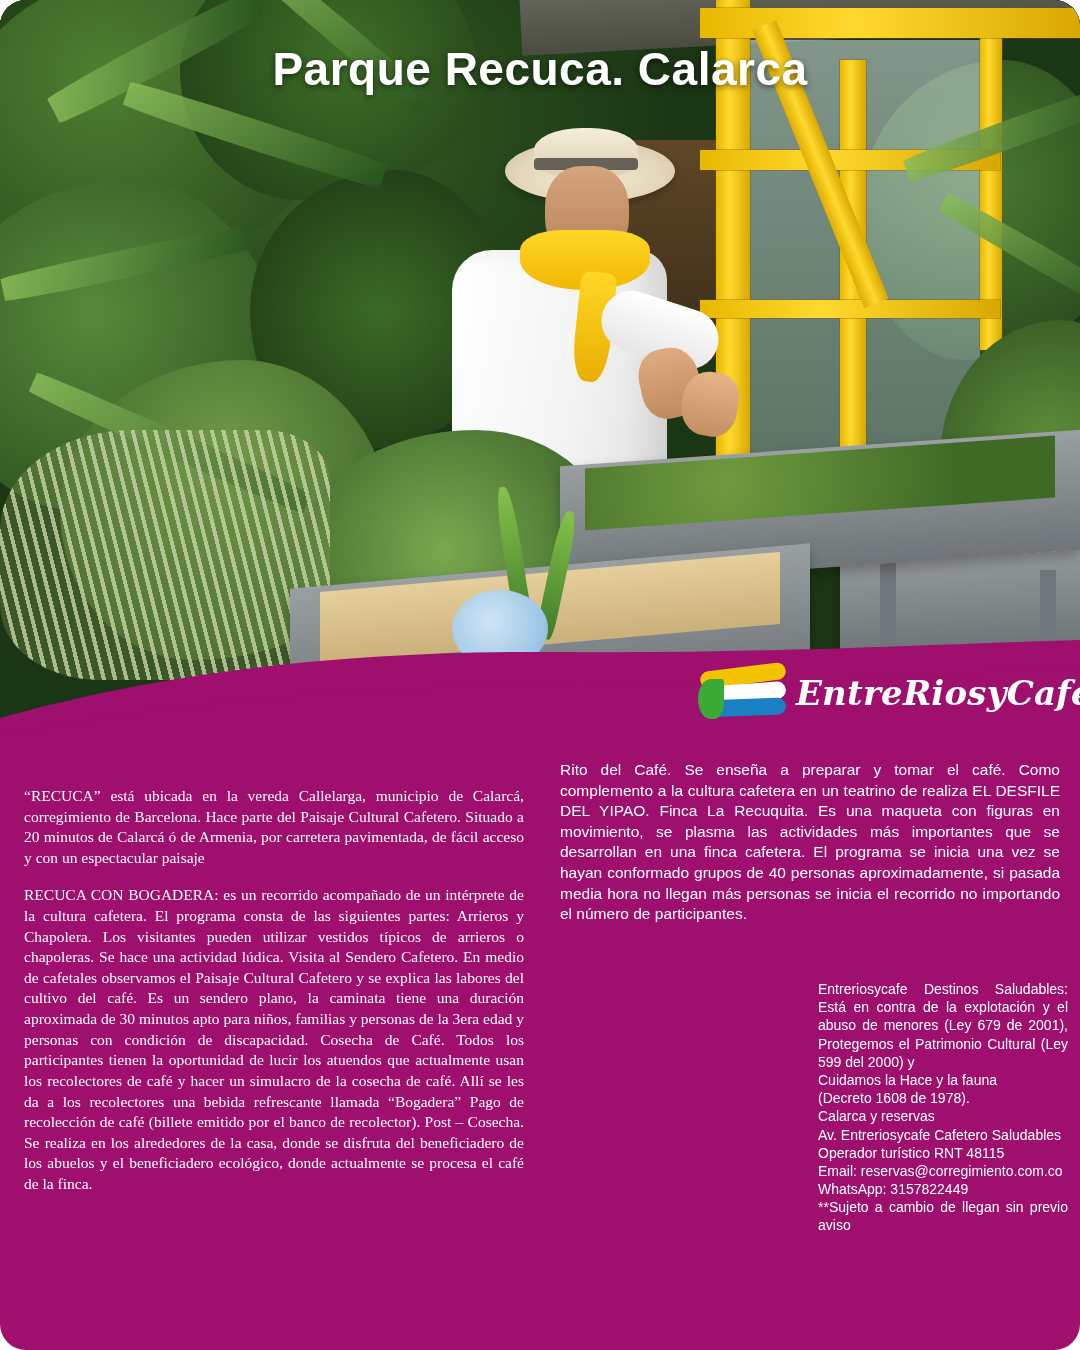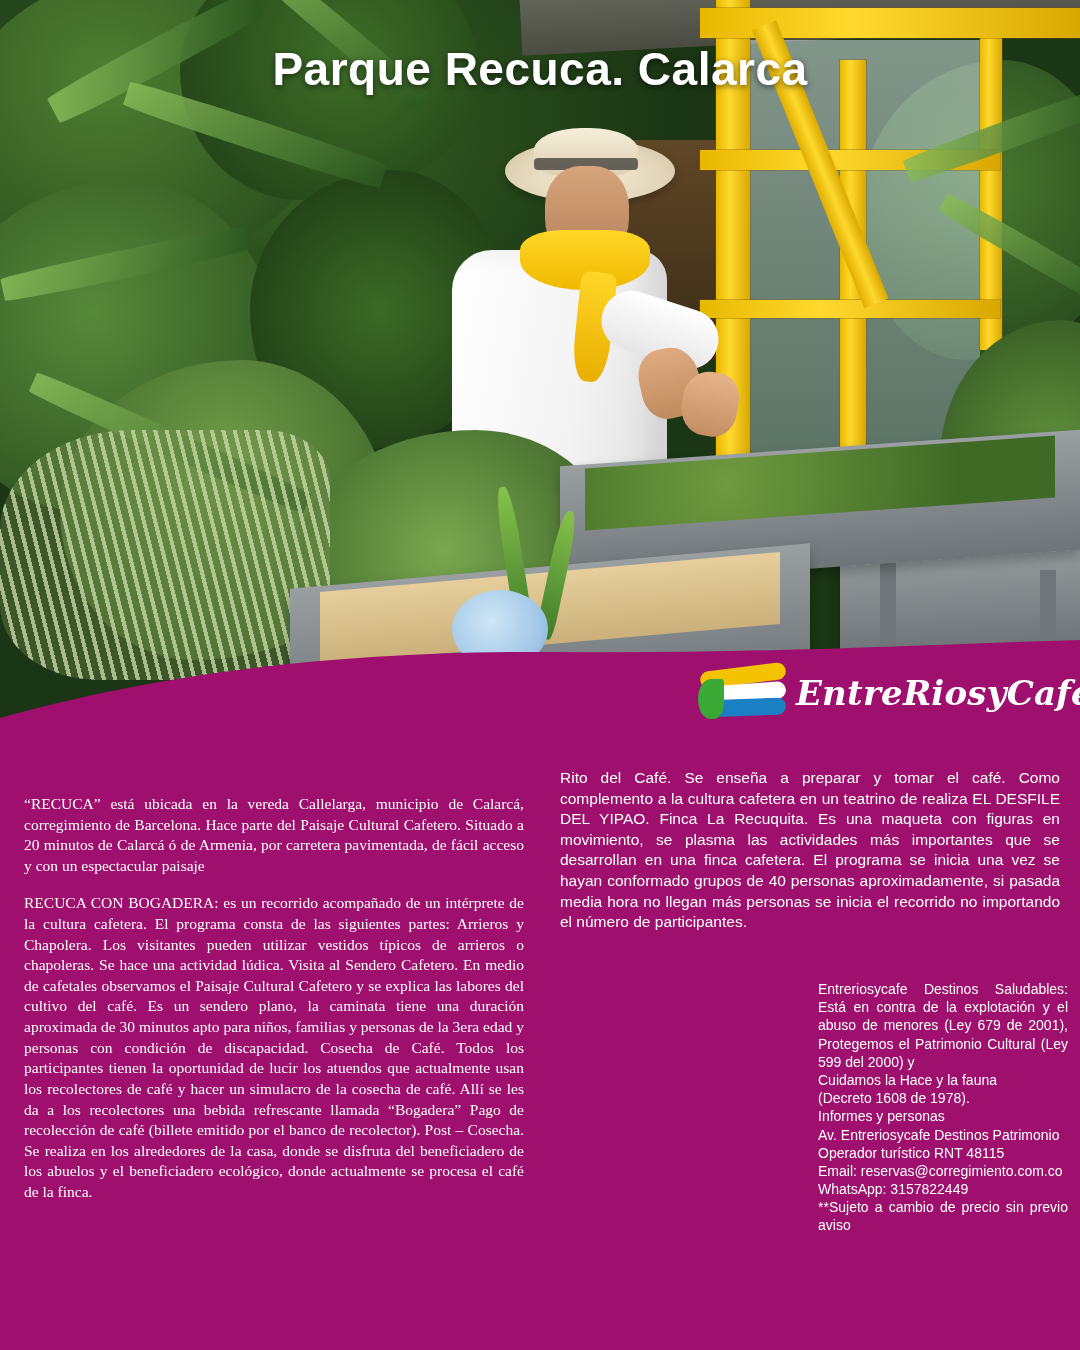--- a/index.html
+++ b/index.html
@@ -12,20 +12,21 @@
     background: #ffffff;
     font-family: "Liberation Sans", sans-serif;
     overflow: hidden;
   }
   .page {
     position: relative;
     width: 1080px;
     height: 1350px;
     background: #9e0f6e;
     overflow: hidden;
+    border-radius: 26px;
   }
 
   
   .hero {
     position: absolute;
     left: 0; top: 0;
     width: 1080px;
     height: 760px;
     overflow: hidden;
     background: #1d3b14;
@@ -277,21 +278,21 @@
     left: 24px; top: 26px;
     width: 500px;
     font-family: Liberation Serif, serif;
   }
   .col-right {
     position: absolute;
     left: 560px; top: 0px;
     width: 500px;
   }
   p.body {
-    margin: 16px 0 17px 0;
+    margin: 8px 0 17px 0;
     font-size: 15.5px;
     line-height: 1.33;
     text-align: justify;
     color: #ffffff;
   }
 
   
   .prices {
     position: absolute;
     left: 560px; top: 228px;
@@ -414,22 +415,22 @@
 
     <div class="col-right">
       <p class="body">Rito del Café.  Se enseña a preparar y tomar el café.  Como complemento a la cultura cafetera en un teatrino de realiza EL DESFILE DEL YIPAO. Finca La Recuquita. Es una maqueta con figuras en movimiento, se plasma las actividades más importantes que se desarrollan en una finca cafetera. El programa se inicia una vez se hayan conformado grupos de 40 personas aproximadamente, si pasada media hora no llegan más personas se inicia el recorrido no importando el número de participantes.</p>
     </div>
 
 
     <div class="contact">
       <div class="just">Entreriosycafe Destinos Saludables: Está en contra de la explotación y el abuso de menores (Ley 679 de 2001), Protegemos el Patrimonio Cultural (Ley 599 del 2000) y</div>
       <div>Cuidamos la Hace y la fauna</div>
       <div>(Decreto 1608 de 1978).</div>
-      <div>Informes y personas</div>
-      <div>Av. Entreriosycafe Destinos Patrimonio</div>
+      <div>Calarca y reservas</div>
+      <div>Av. Entreriosycafe Cafetero Saludables</div>
       <div>Operador turístico RNT 48115</div>
       <div>Email: reservas@corregimiento.com.co</div>
       <div>WhatsApp: 3157822449</div>
-      <div>**Sujeto a cambio de precio sin previo aviso</div>
+      <div>**Sujeto a cambio de llegan sin previo aviso</div>
     </div>
 
   </div>
 </div>
 
 </body></html>

